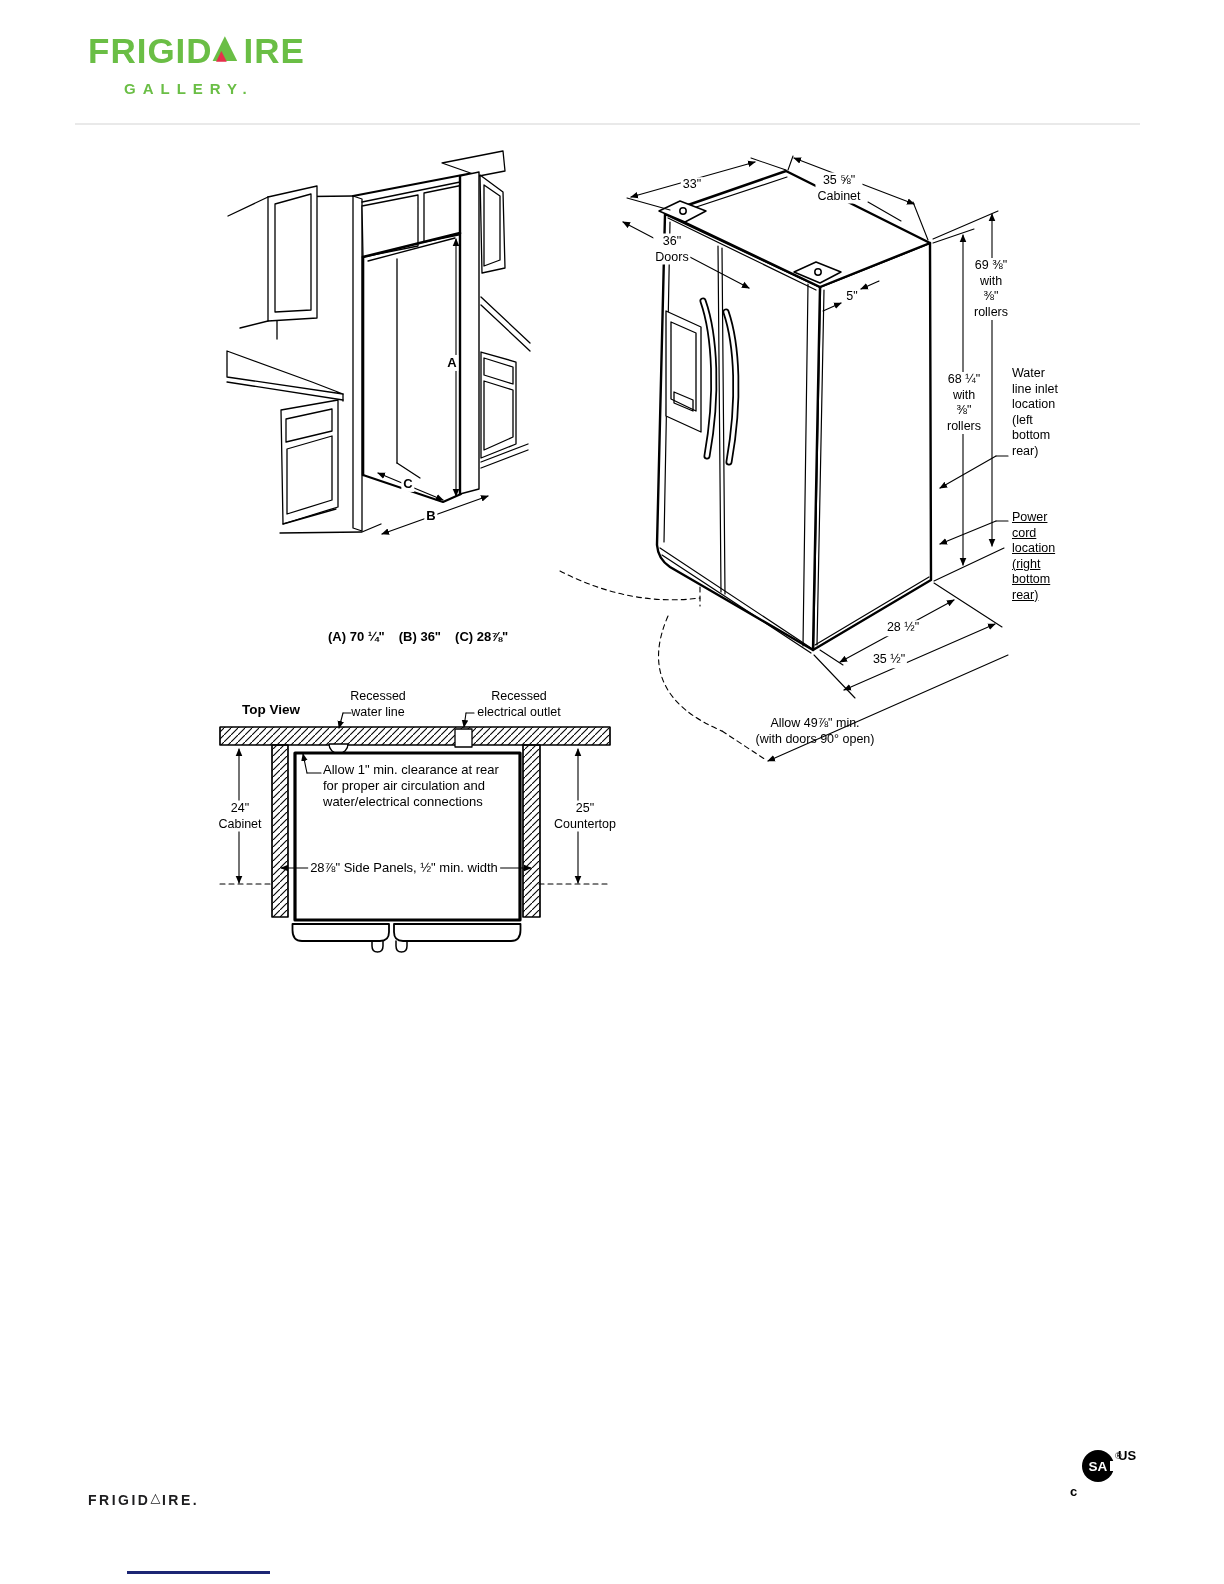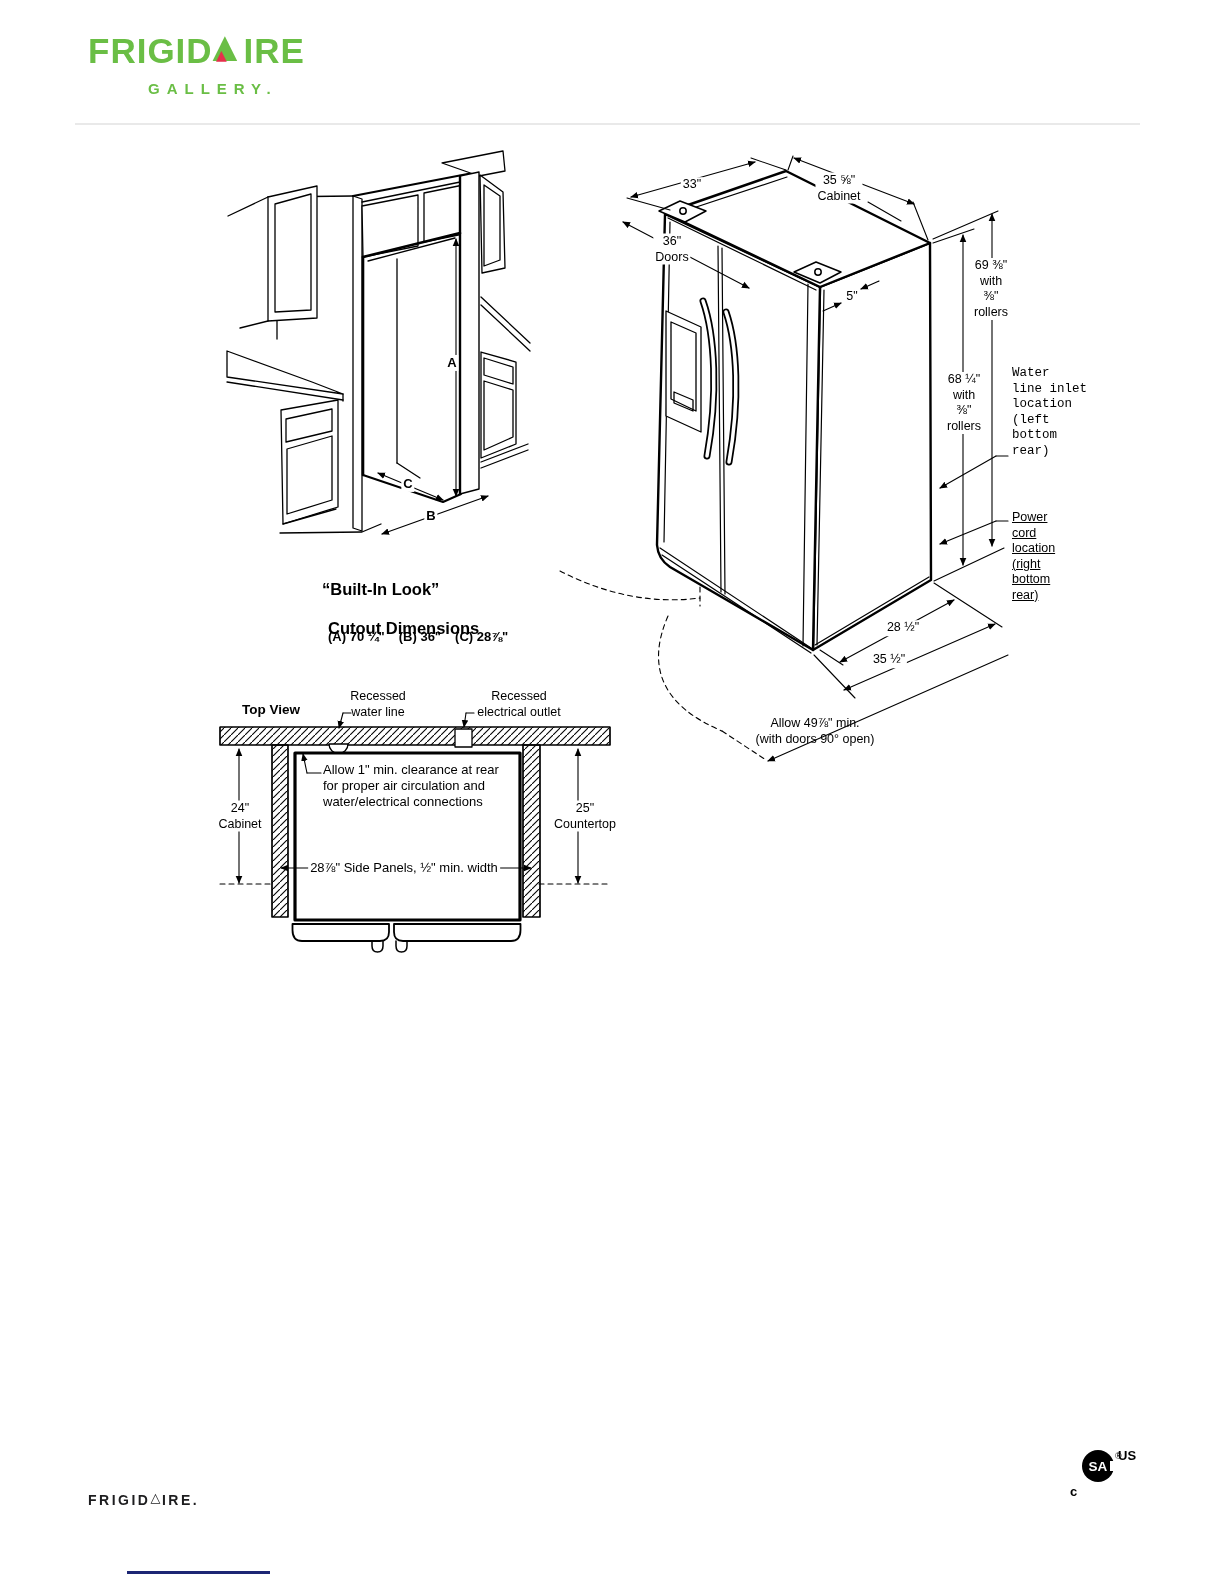--- a/index.html
+++ b/index.html
@@ -29,21 +29,21 @@
   .dims-line span{margin-right:14px;font-weight:bold;font-size:13px;}
 </style>
 </head>
 <body>
 
 <div class="page">
 
   <div class="brand" style="color:#6abe45;">
     <span class="seg">FRIGID</span><span class="logo-a"><span class="tri-green" style="color:#6abe45;">▲</span><span class="tri-red" style="color:#e5304c;">▲</span></span><span class="seg">IRE</span>
   </div>
-  <div class="gallery" style="color:#6abe45;margin-left:24px;">GALLERY.</div>
+  <div class="gallery" style="color:#6abe45;">GALLERY.</div>
   <div class="rule"></div>
 
   <svg width="1224" height="1584" viewBox="0 0 1224 1584">
     <defs>
       <marker id="ah" viewBox="0 0 10 10" refX="8.5" refY="5" markerWidth="7.5" markerHeight="7.5" orient="auto-start-reverse">
         <path d="M0,1 L9.5,5 L0,9 Z" fill="#000"></path>
       </marker>
       <pattern id="hatch" width="7" height="7" patternUnits="userSpaceOnUse">
         <path d="M0,7 L7,0" stroke="#000" stroke-width="1.1"></path>
       </pattern>
@@ -211,43 +211,39 @@
     <g>
       <circle cx="1098" cy="1466" r="16" fill="#000"></circle>
       <rect x="1110" y="1461" width="7" height="10" fill="#fff"></rect>
       <text x="1098" y="1471" text-anchor="middle" font-family="Liberation Sans, sans-serif" font-size="13.5" font-weight="bold" fill="#fff">SA</text>
     </g>
   </svg>
 
   <div class="lbl ctr bg bold" style="left:452px;top:363px;font-size:13px;">A</div>
   <div class="lbl ctr bg bold" style="left:408px;top:484px;font-size:13px;">C</div>
   <div class="lbl ctr bg bold" style="left:431px;top:516px;font-size:13px;">B</div>
-  <div class="lbl title" style="left:322px;top:561px;">
-    <div>“Built-In Look”</div>
-    <div style="margin-left:6px;">Cutout Dimensions</div>
-  </div>
   <div class="lbl dims-line" style="left:328px;top:613px;">
     <span>(A) 70 ¼"</span><span>(B) 36"</span><span>(C) 28⅞"</span>
   </div>
 
   <div class="lbl ctr bg" style="left:692px;top:185px;">33"</div>
   <div class="lbl ctr bg" style="left:839px;top:188px;">35 ⅝"
 Cabinet</div>
   <div class="lbl ctr bg" style="left:672px;top:249px;">36"
 Doors</div>
   <div class="lbl ctr bg" style="left:852px;top:297px;">5"</div>
   <div class="lbl ctr bg" style="left:991px;top:289px;">69 ⅜"
 with
 ⅜"
 rollers</div>
   <div class="lbl ctr bg" style="left:964px;top:403px;">68 ¼"
 with
 ⅜"
 rollers</div>
-  <div class="lbl" style="left:1012px;top:366px;font-family:Liberation Mono, monospace;">Water
+  <div class="lbl" style="left:1012px;top:366px;">Water
 line inlet
 location
 (left
 bottom
 rear)</div>
   <div class="lbl" style="left:1012px;top:510px;text-decoration:underline;">Power
 cord
 location
 (right
 bottom

